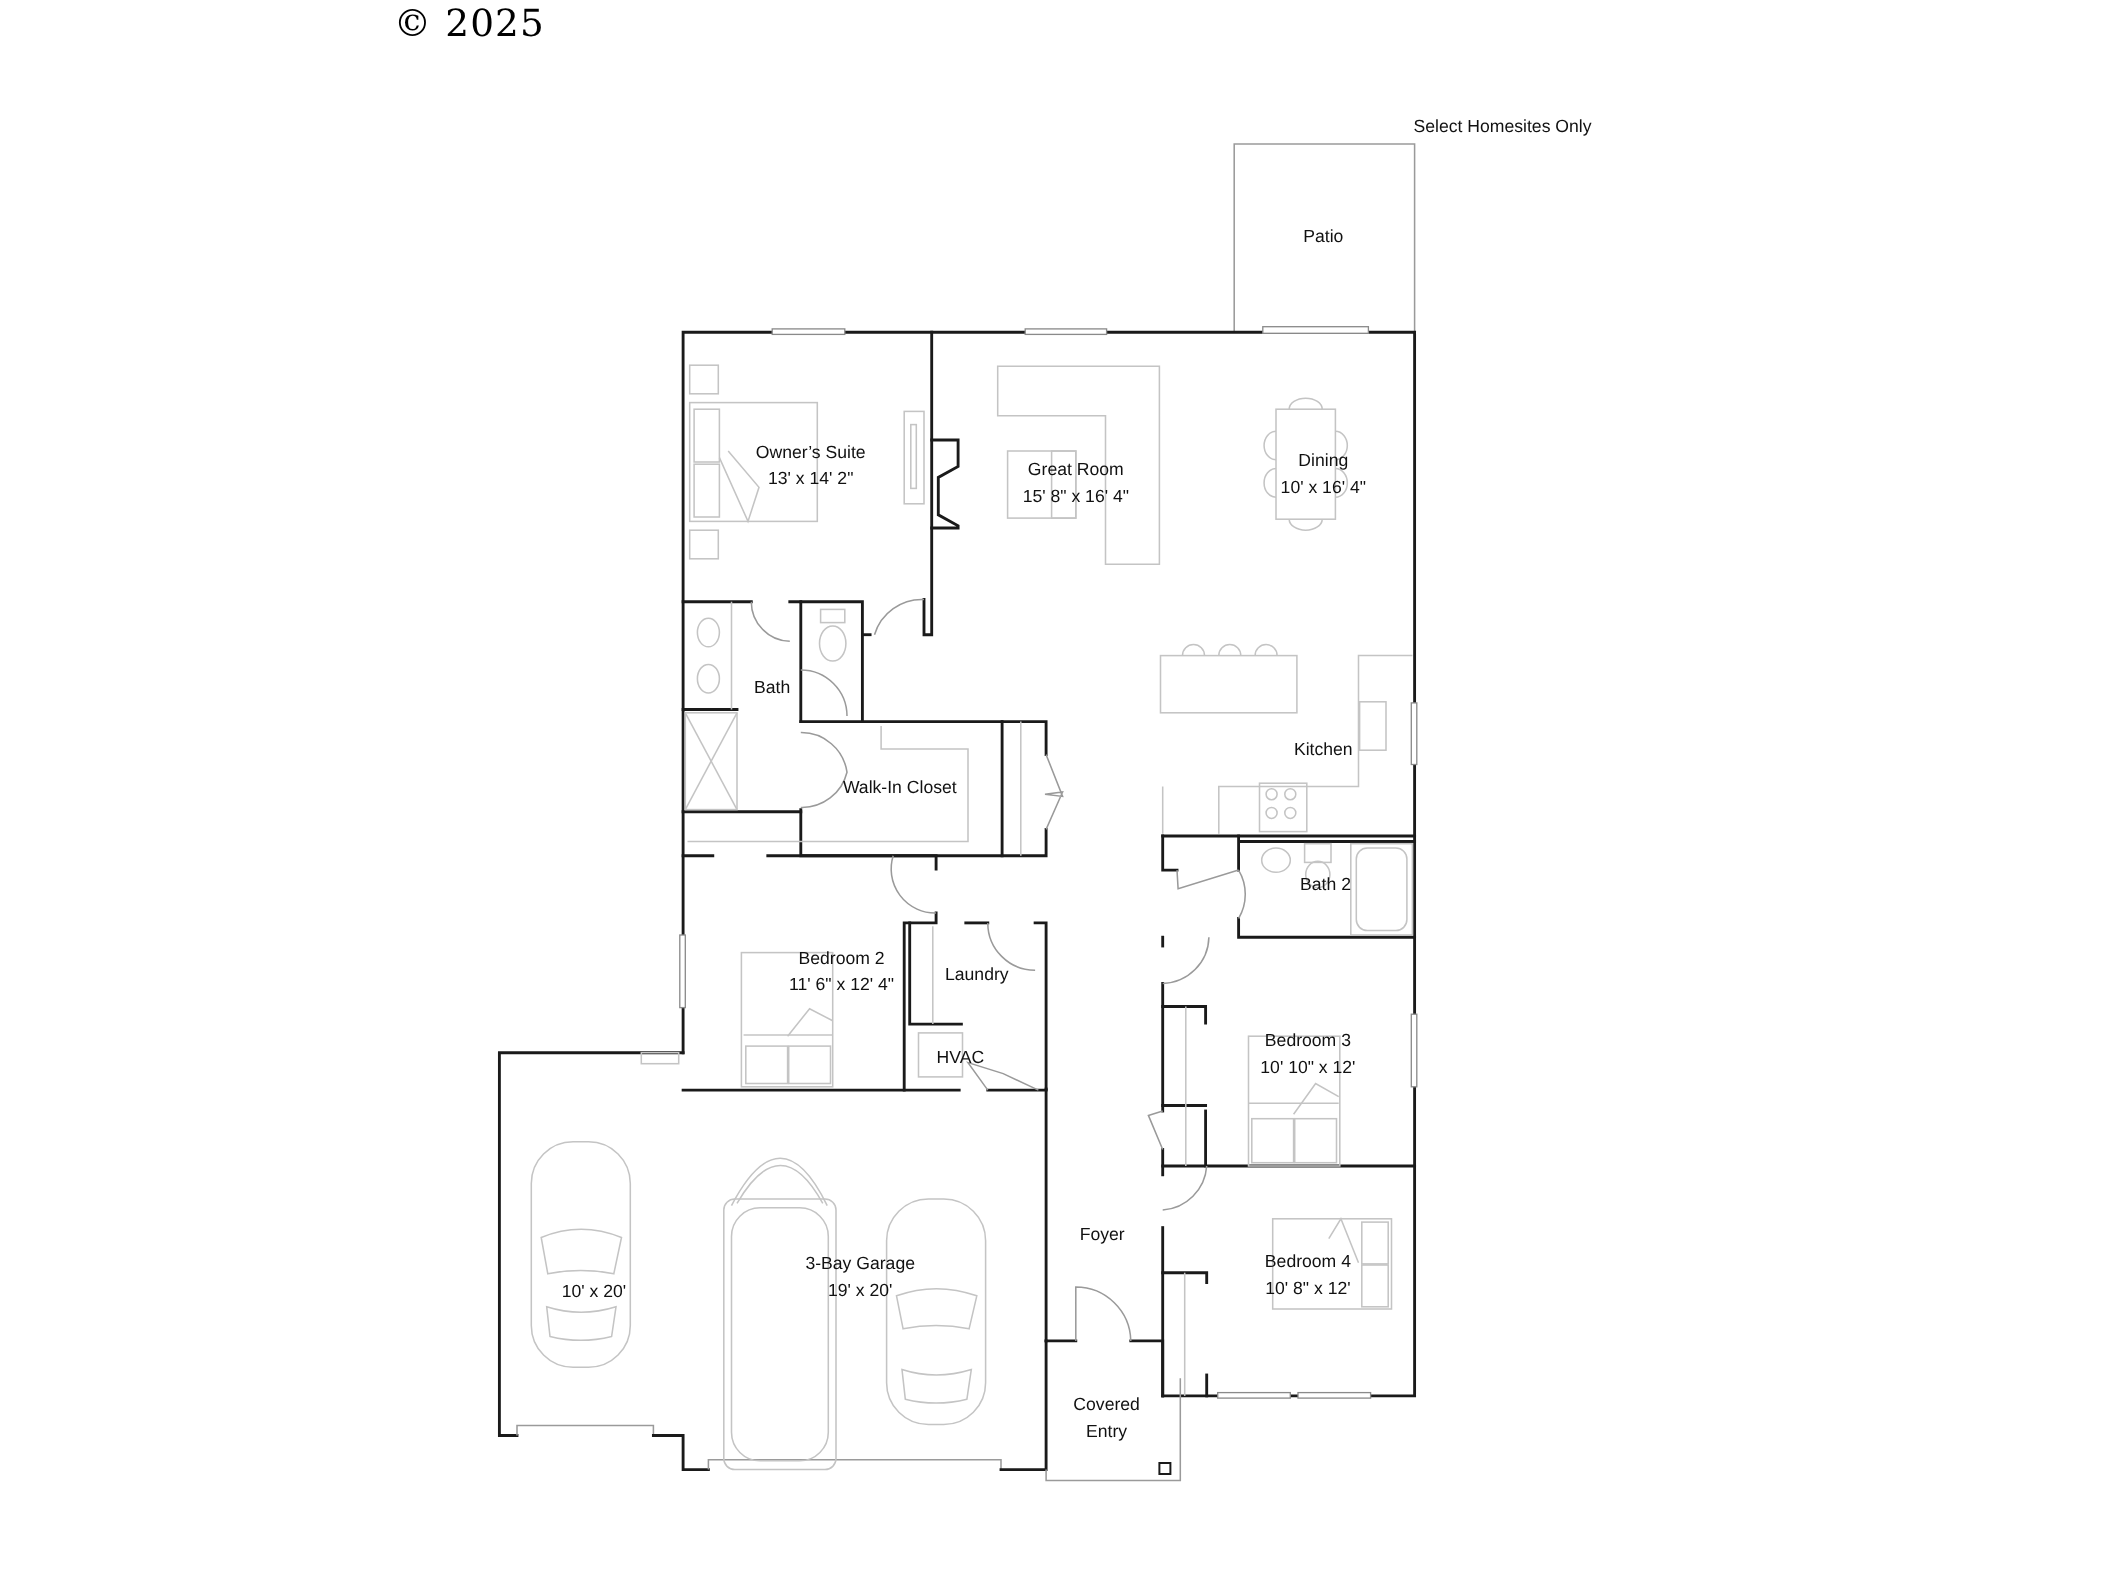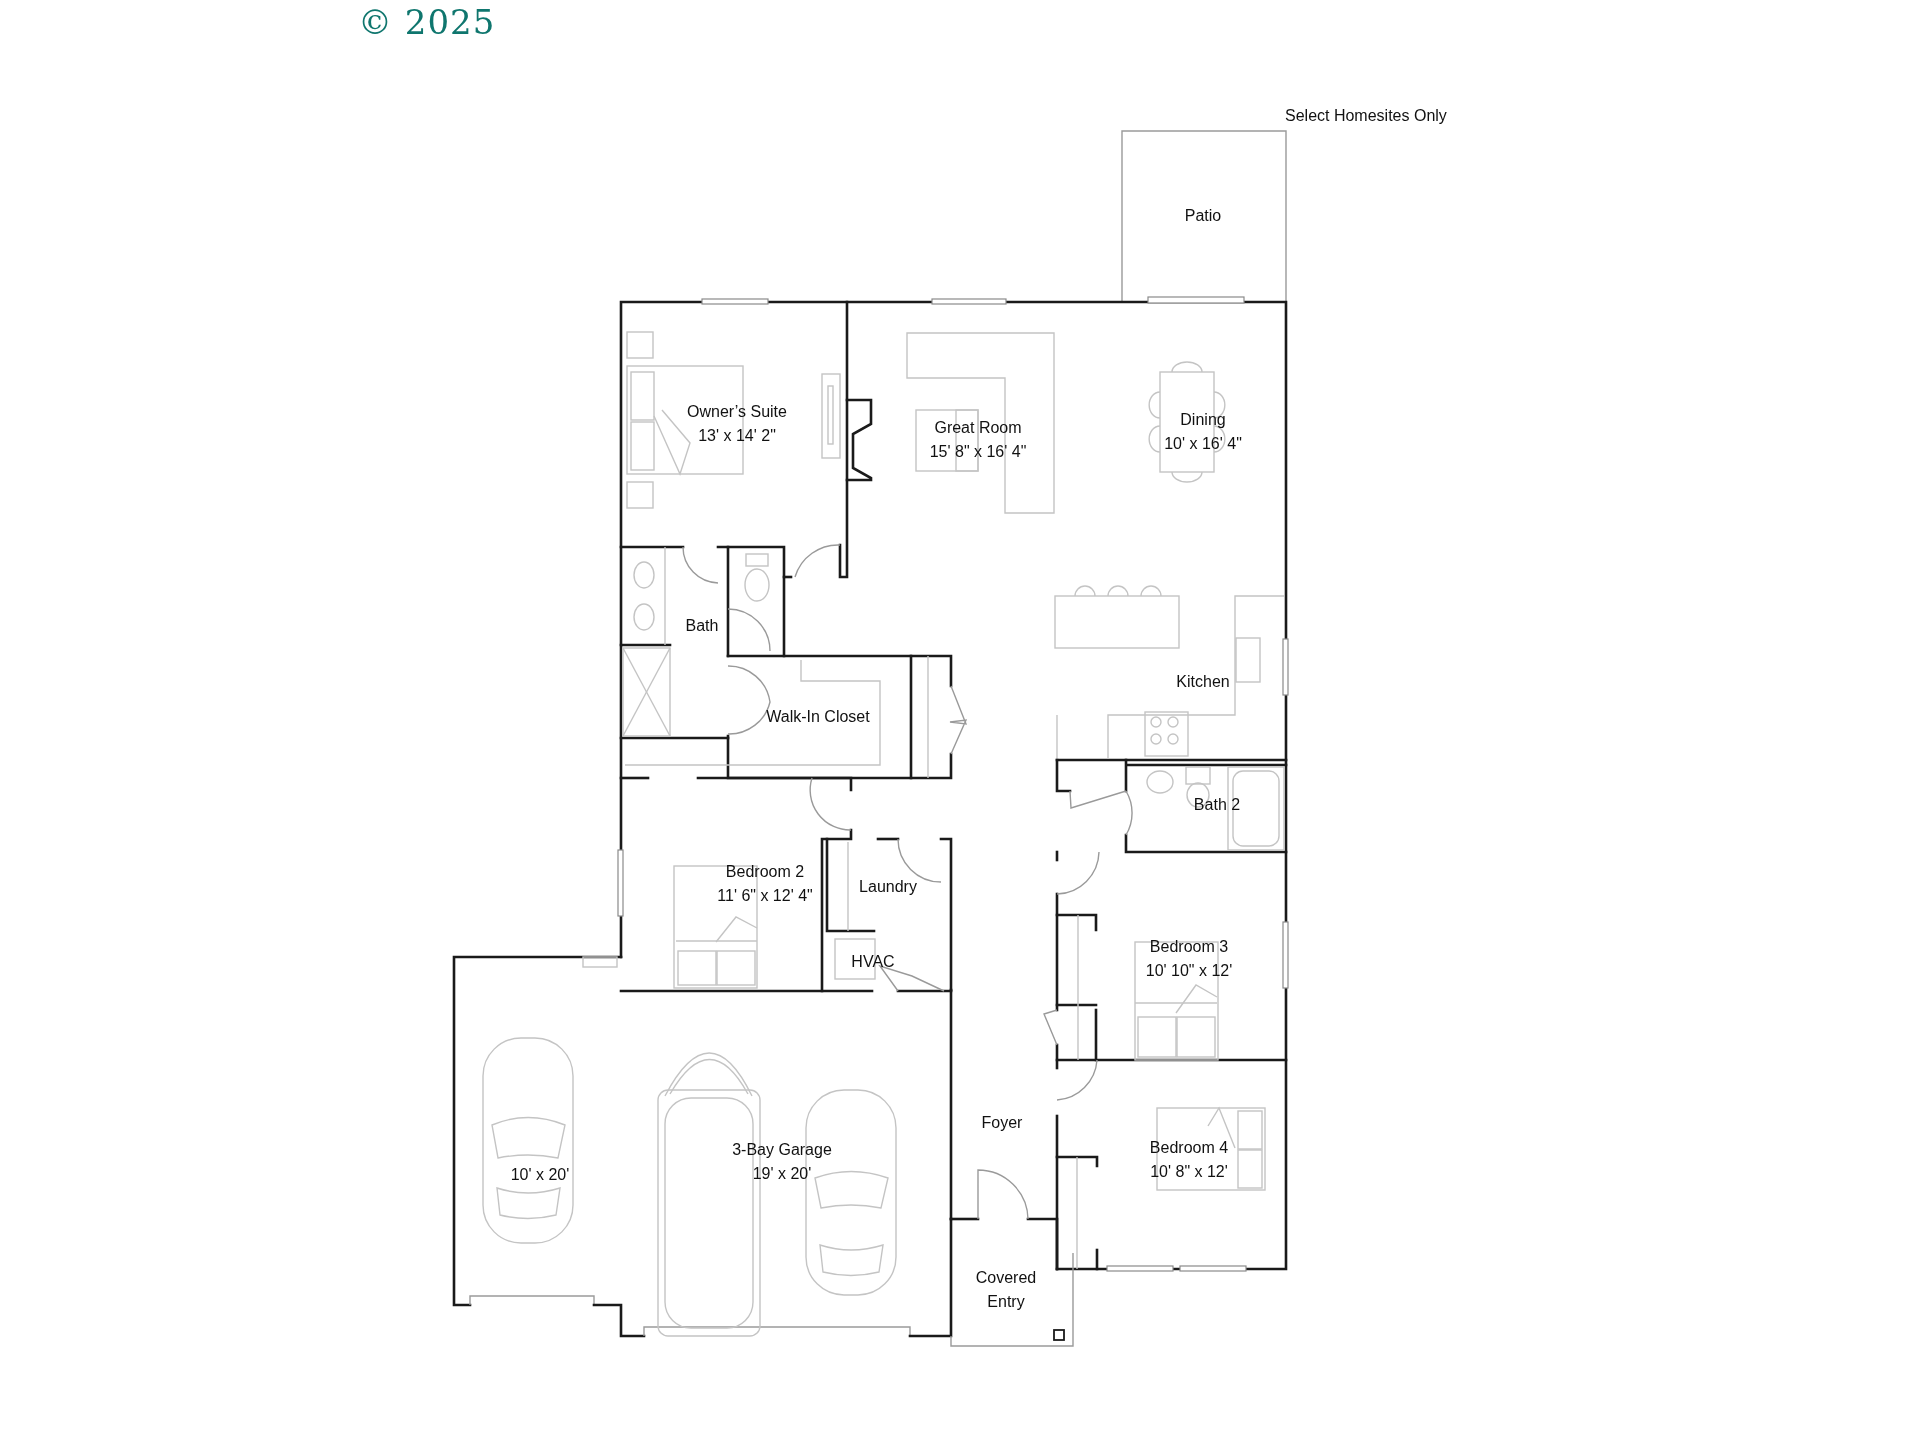--- a/index.html
+++ b/index.html
@@ -7,21 +7,21 @@
          font-family: "Liberation Sans", sans-serif; color: #111; }
   svg.plan { position: absolute; left: 0; top: 0; width: 1920px; height: 1440px; }
   .wall { stroke: #1a1a1a; stroke-width: 2.6; fill: none; stroke-linecap: square; }
   .thin { stroke: #9a9a9a; stroke-width: 1.4; fill: none; }
   .furn { stroke: #c4c4c4; stroke-width: 1.4; fill: none; }
   .win  { stroke: #8a8a8a; stroke-width: 1.2; fill: #ffffff; }
   .label { position: absolute; text-align: center; font-size: 16px; line-height: 24px;
            white-space: nowrap; transform: translateX(-50%); }
   .label span { display: block; }
   .copyright { position: absolute; left: 358px; top: 2px; font-family: "DejaVu Serif", serif;
-               font-size: 34px; color: #0f766e; letter-spacing: 1px; }
+               font-size: 34px; color: #000000; letter-spacing: 1px; }
   .note { position: absolute; left: 1285px; top: 107px; font-size: 16px; }
 </style>
 </head>
 <body>
 
 <div class="copyright">© 2025</div>
 <div class="note">Select Homesites Only</div>
 
 <svg class="plan" viewBox="0 0 1920 1440" xmlns="http://www.w3.org/2000/svg">
 
@@ -236,21 +236,21 @@
 </div>
 <div class="label" style="left:702px; top:614px;">
   <span>Bath</span>
 </div>
 <div class="label" style="left:818px; top:705px;">
   <span>Walk-In Closet</span>
 </div>
 <div class="label" style="left:1167px; top:670px;margin-left:36px;">
   <span>Kitchen</span>
 </div>
-<div class="label" style="left:1205px; top:793px;margin-left:12px;">
+<div class="label" style="left:1205px; top:793px;">
   <span>Bath 2</span>
 </div>
 <div class="label" style="left:744px; top:860px;margin-left:21px;">
   <span>Bedroom 2</span>
   <span>11' 6" x 12' 4"</span>
 </div>
 <div class="label" style="left:888px; top:875px;">
   <span>Laundry</span>
 </div>
 <div class="label" style="left:873px; top:950px;">

